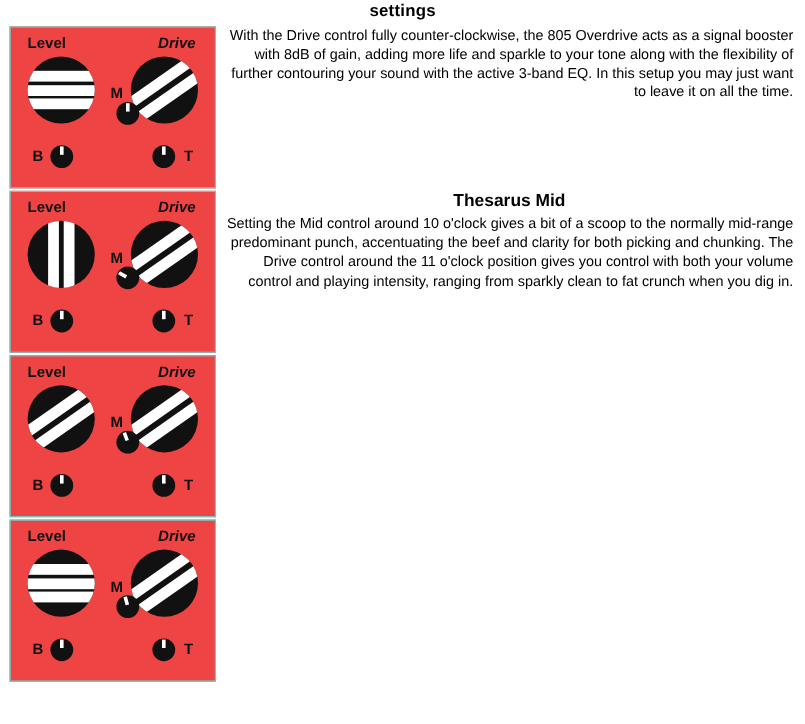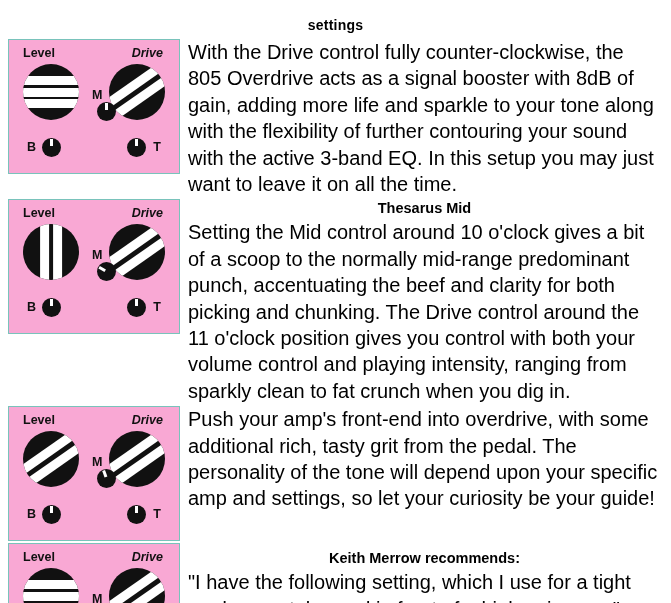--- a/index.html
+++ b/index.html
@@ -16,21 +16,21 @@
   }
   .page {
     position: relative;
     width: 671px;
     height: 603px;
   }
   .page-title {
     text-align: center;
     font-size: 14px;
     font-weight: bold;
-    padding-top: 17px;
+    padding-top: 0;
     padding-bottom: 6px;
     letter-spacing: 0.2px;
   }
   .rows {
     display: block;
   }
   .row {
     display: flex;
     align-items: flex-start;
     margin-bottom: 2px;
@@ -48,32 +48,32 @@
     box-sizing: border-box;
   }
   .sec-title {
     text-align: center;
     font-weight: bold;
     font-size: 14.5px;
     margin: 0 0 2px 0;
     line-height: 1.25;
   }
   .sec-body {
-    text-align: left;
-    font-size: 20px;
+    text-align: right;
+    font-size: 12px;
     line-height: 1.32;
     margin: 0;
   }
 
   
   .pedal {
     position: relative;
     width: 172px;
     height: 135px;
-    background: #f9a8d4;
+    background: #ef4444;
     border: 1px solid #79c3bb;
     box-sizing: border-box;
   }
   .pedal .lbl {
     position: absolute;
     font-weight: bold;
     font-size: 12.5px;
     color: #111;
   }
   .lbl-level { left: 14px; top: 6px; }
@@ -254,21 +254,20 @@
           </div>
           <div class="knob small k-bass">
             <div class="dot" style="transform:rotate(0deg);"></div>
           </div>
           <div class="knob small k-treb">
             <div class="dot" style="transform:rotate(0deg);"></div>
           </div>
         </div>
       </div>
       <div class="text-cell">
-        <div class="sec-body">Push your amp's front-end into overdrive, with some additional rich, tasty grit from the pedal. The personality of the tone will depend upon your specific amp and settings, so let your curiosity be your guide!</div>
       </div>
     </div>
 
     <div class="row">
       <div class="pedal-cell">
         <div class="pedal">
           <span class="lbl lbl-level">Level</span>
           <span class="lbl lbl-drive">Drive</span>
           <span class="lbl lbl-m">M</span>
           <span class="lbl lbl-b">B</span>
@@ -289,21 +288,16 @@
             <div class="dot" style="transform:rotate(-15deg);"></div>
           </div>
           <div class="knob small k-bass">
             <div class="dot" style="transform:rotate(0deg);"></div>
           </div>
           <div class="knob small k-treb">
             <div class="dot" style="transform:rotate(0deg);"></div>
           </div>
         </div>
       </div>
-      <div class="text-cell">
-        <div class="spacer-sm"></div>
-        <div class="sec-title">Keith Merrow recommends:</div>
-        <div class="sec-body">"I have the following setting, which I use for a tight modern metal sound in front of a high gain amp."</div>
-      </div>
     </div>
 
   </div>
 </div>
 
 </body></html>

